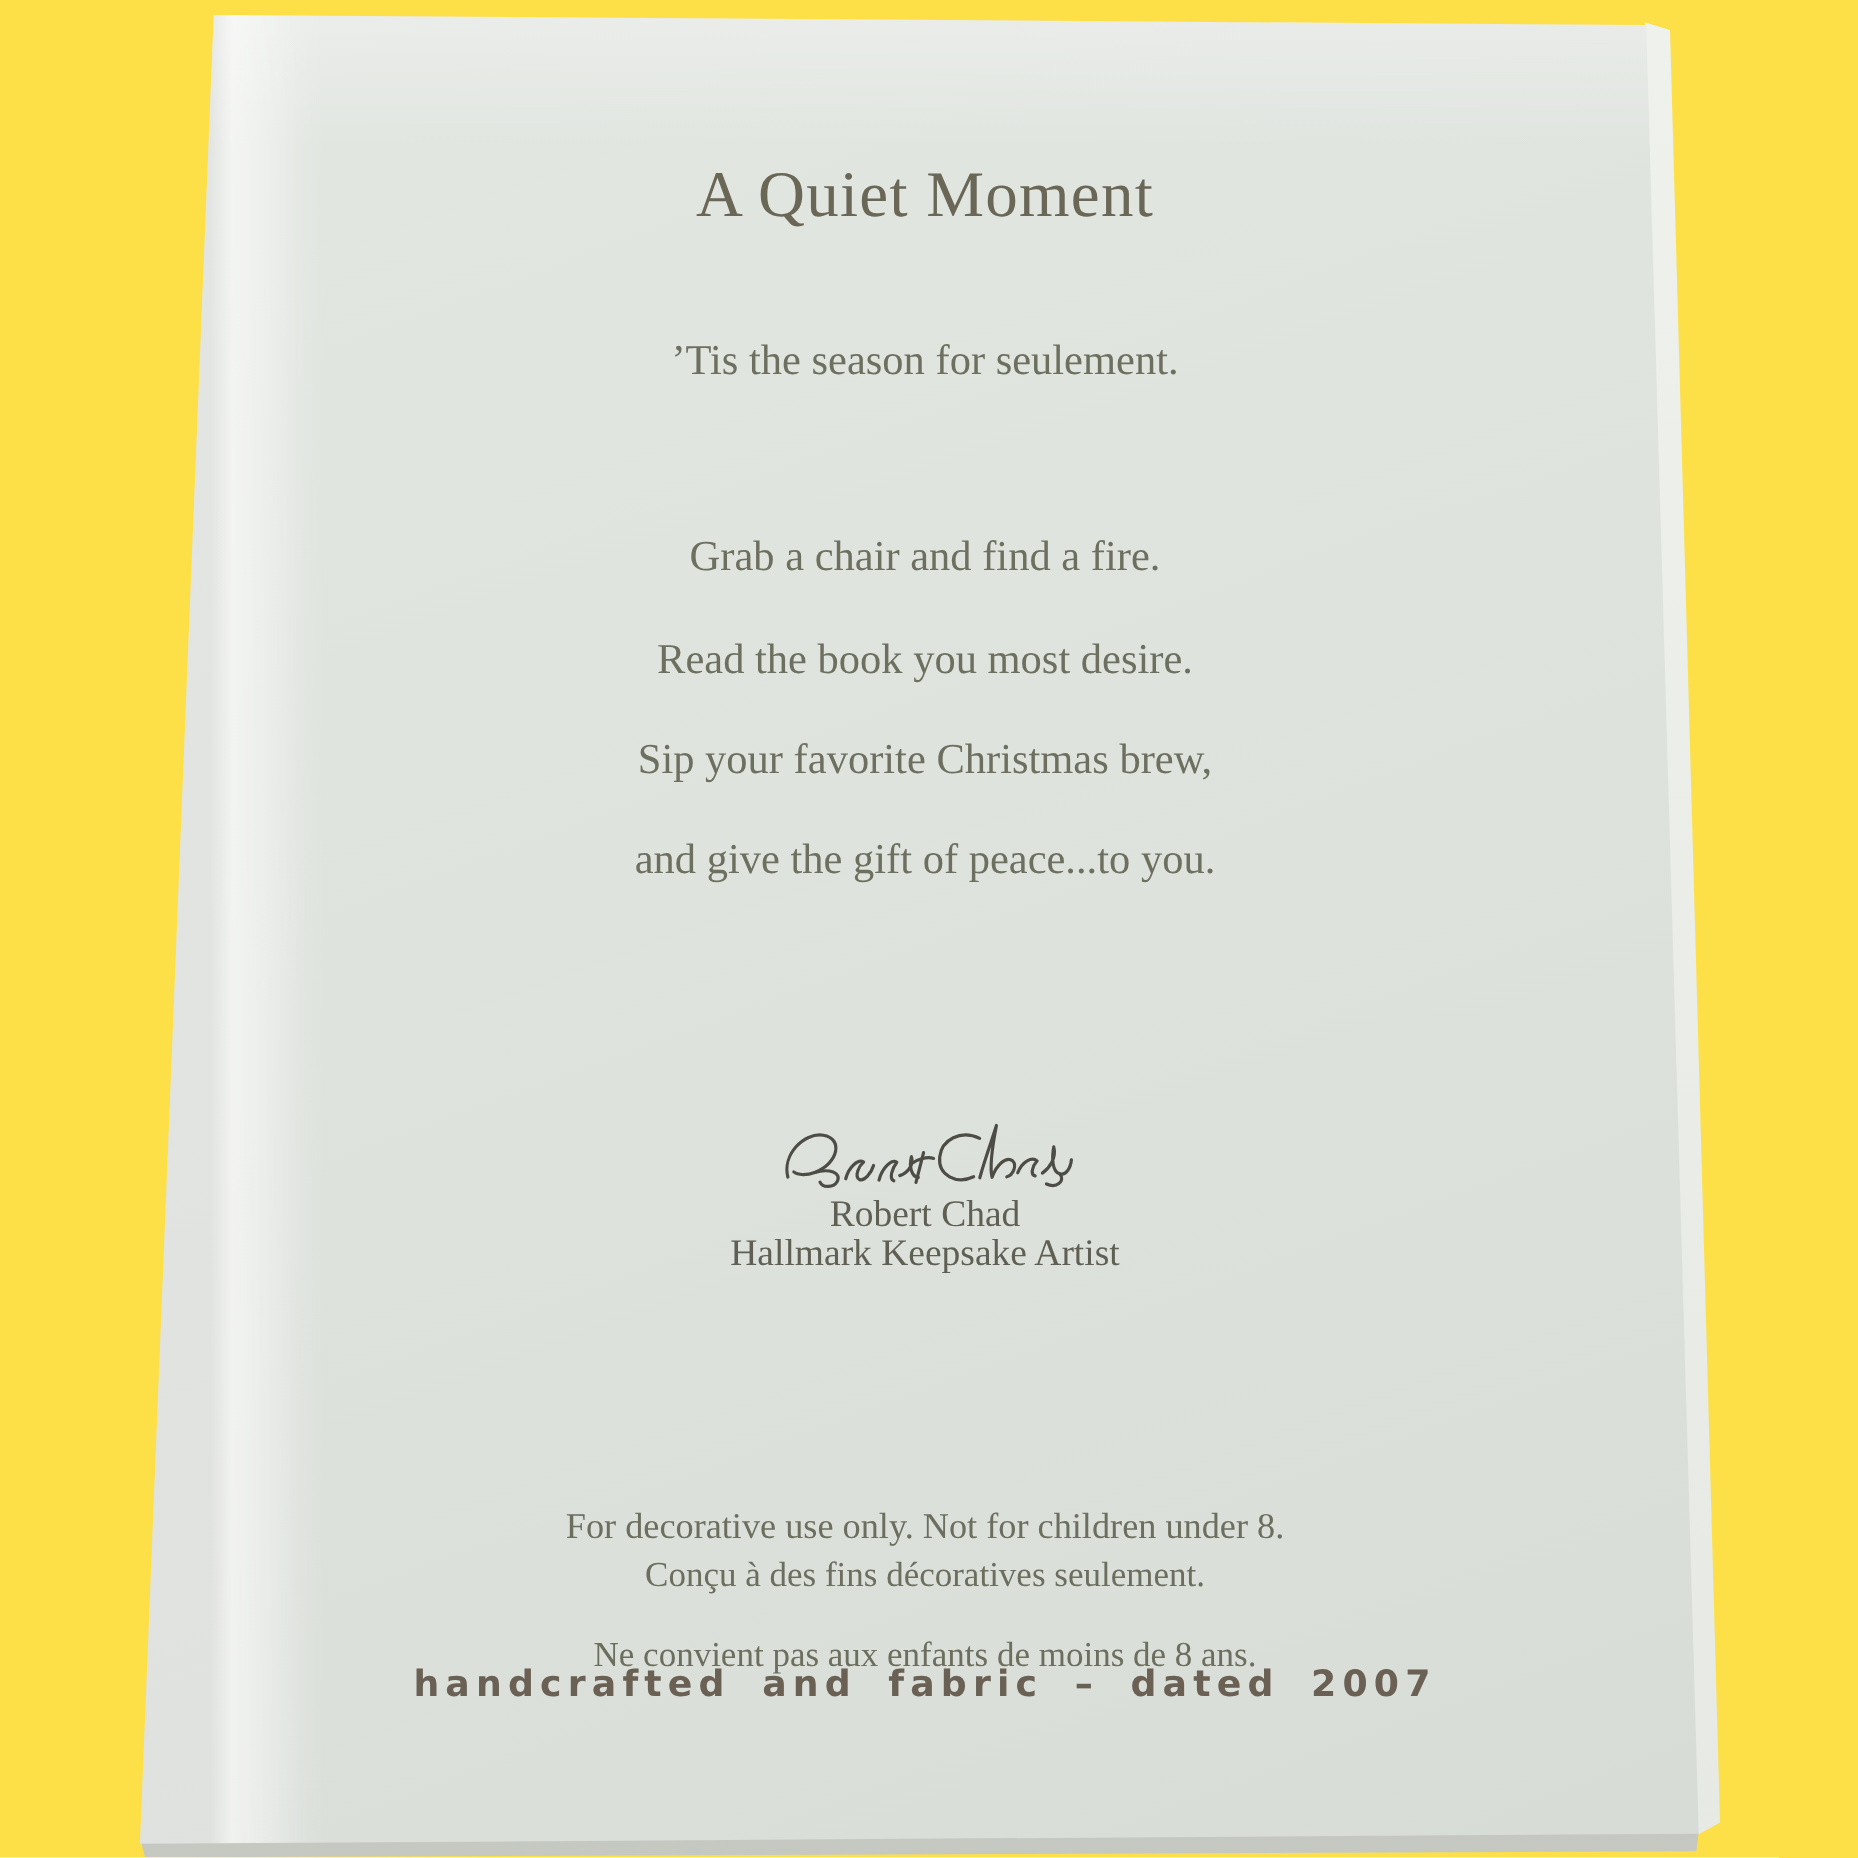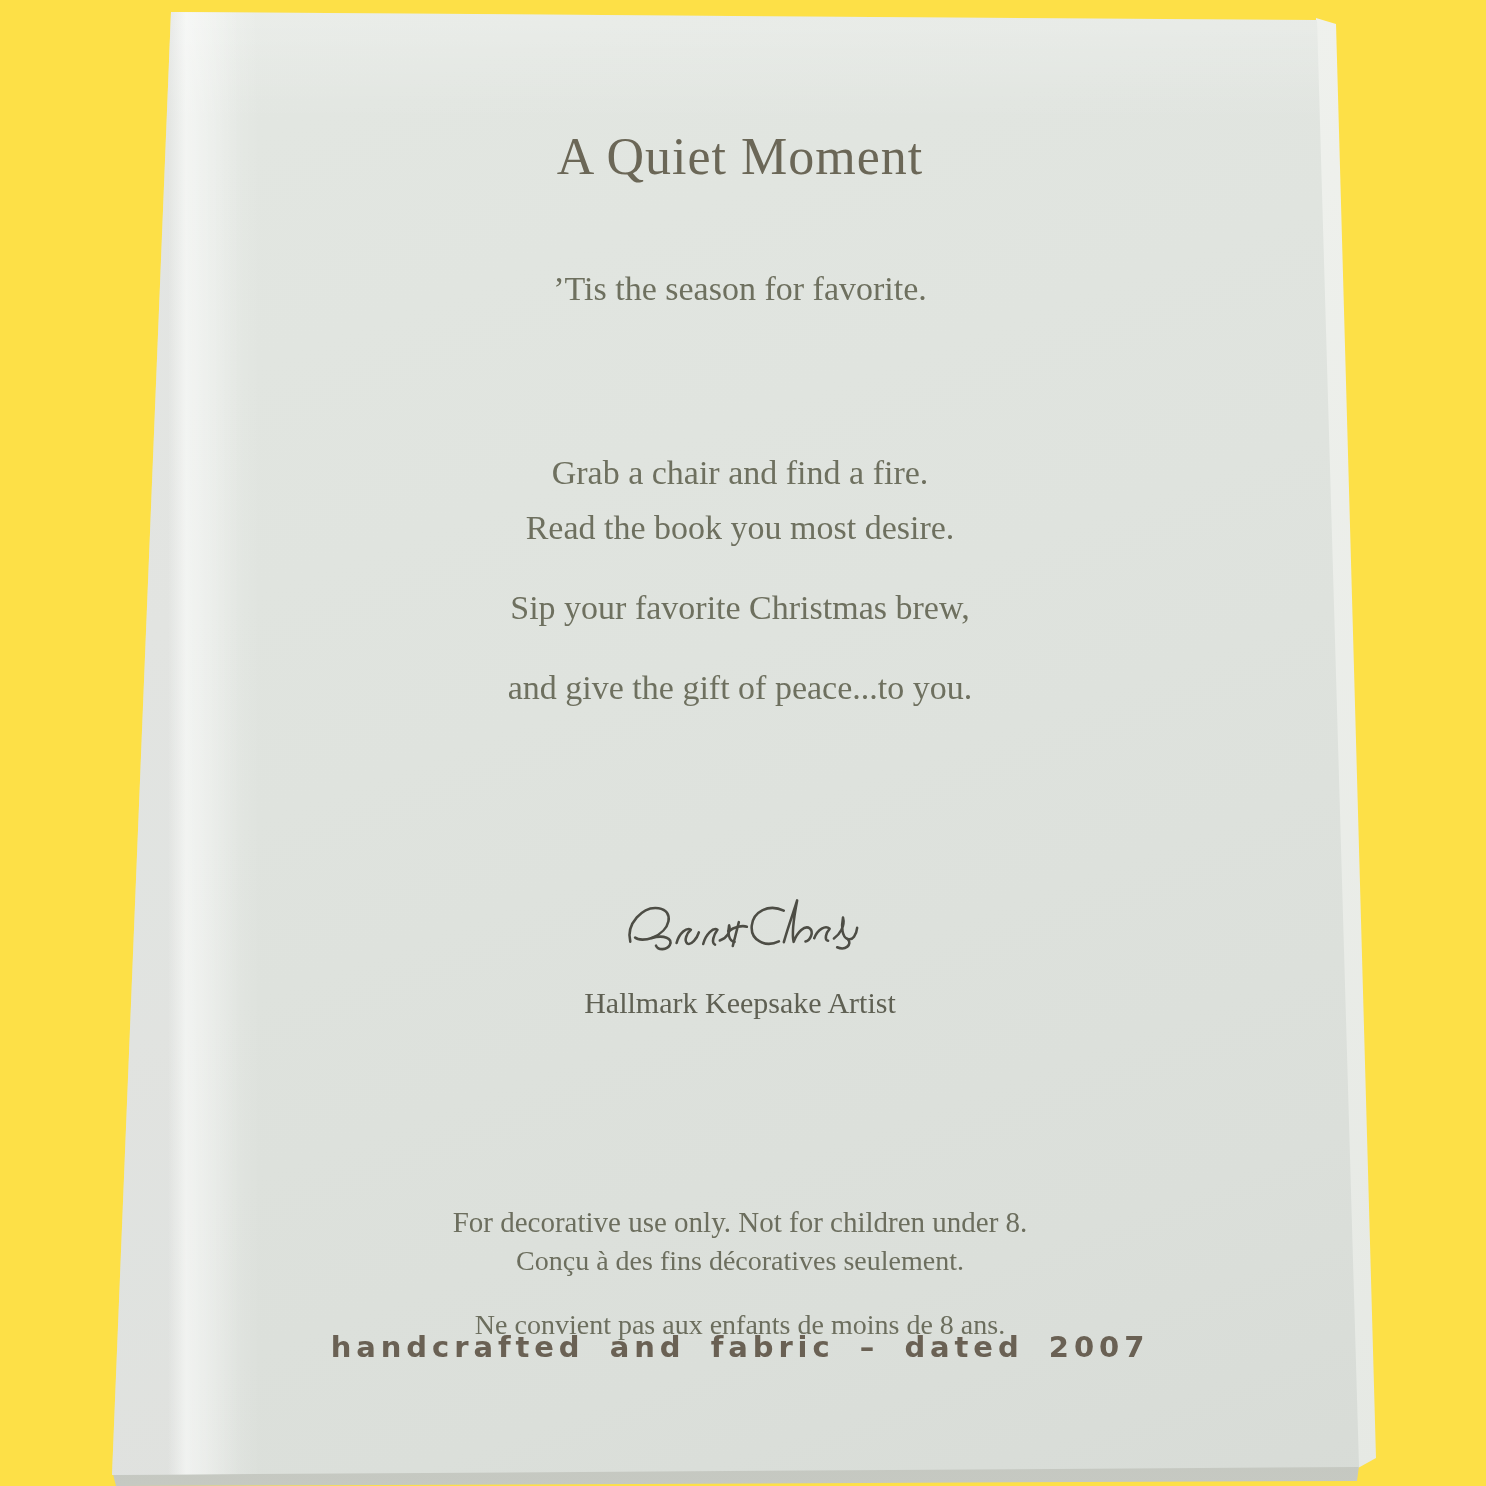--- a/index.html
+++ b/index.html
@@ -60,21 +60,21 @@
     font-size: 52px;
     color: #6b6757;
     letter-spacing: 1px;
   }
   .poem {
     font-size: 34px;
     color: #6e705f;
   }
   .p0 { top: 289px; }
   .p1 { top: 370px; }
-  .p2 { top: 473px; }
+  .p2 { top: 446px; }
   .p3 { top: 528px; }
   .p4 { top: 608px; }
   .p5 { top: 688px; }
   .sig-wrap {
     position: absolute;
     top: 892px;
     left: 0; right: 0;
     height: 72px;
   }
   .sig-wrap svg { display: inline-block; transform: rotate(-2deg); }
@@ -122,21 +122,21 @@
 
   <div class="box-side-right"></div>
   <div class="box-side-bottom"></div>
   <div class="box-face"></div>
   <div class="box-spine"></div>
 
   <div class="content">
 
     <div class="line title">A Quiet Moment</div>
 
-    <div class="line poem p0">’Tis the season for favorite.</div>
+    <div class="line poem p0">’Tis the season for seulement.</div>
     <div class="line poem p2">Grab a chair and find a fire.</div>
     <div class="line poem p3">Read the book you most desire.</div>
     <div class="line poem p4">Sip your favorite Christmas brew,</div>
     <div class="line poem p5">and give the gift of peace...to you.</div>
 
     <div class="sig-wrap">
       <svg width="240" height="70" viewBox="0 0 244 70" role="img" fill="none" stroke="#4d4d45" stroke-width="2.6" stroke-linecap="round" stroke-linejoin="round" aria-label="Robert Chad">
         <path d="M10,46 C6,28 24,10 40,13 C56,16 52,36 32,43 C26,45 18,45 15,42"></path>
         <path d="M32,43 C44,40 54,44 50,51 C47,56 38,56 36,51"></path>
         <path d="M57,49 C60,39 68,33 72,36 C68,39 64,47 68,50 C72,52 78,45 80,39"></path>
@@ -145,20 +145,21 @@
         <path d="M121,30 L114,54"></path>
         <path d="M110,39 C116,35 124,33 129,35"></path>
         <path d="M167,20 C152,12 136,20 134,34 C132,49 147,57 161,51"></path>
         <path d="M166,52 C171,36 178,19 181,10 C178,23 174,43 176,52 C180,42 188,35 193,39 C197,43 193,51 188,52"></path>
         <path d="M197,49 C201,40 209,36 213,40 C209,44 207,51 211,52"></path>
         <path d="M217,50 C223,46 229,38 227,29 C225,38 225,49 231,51 C236,53 240,47 241,40"></path>
         <path d="M231,51 C236,57 228,63 220,59"></path>
       </svg>
     </div>
 
+    <div class="line printed-name">Robert Chad</div>
 
     <div class="line artist-credit">Hallmark Keepsake Artist</div>
 
     <div class="line notice-en">For decorative use only. Not for children under 8.</div>
 
     <div class="line notice-fr1">Conçu à des fins décoratives seulement.</div>
 
     <div class="line notice-fr2">Ne convient pas aux enfants de moins de 8 ans.</div>
 
     <div class="line footer-line">handcrafted and fabric – dated 2007</div>

